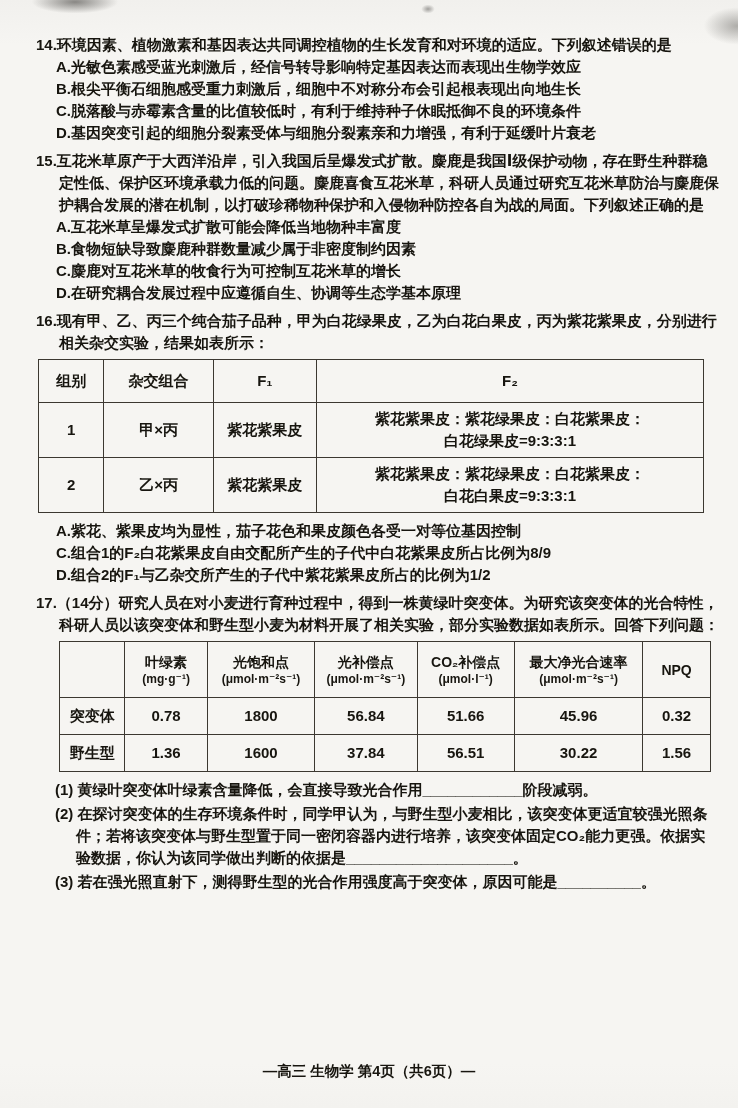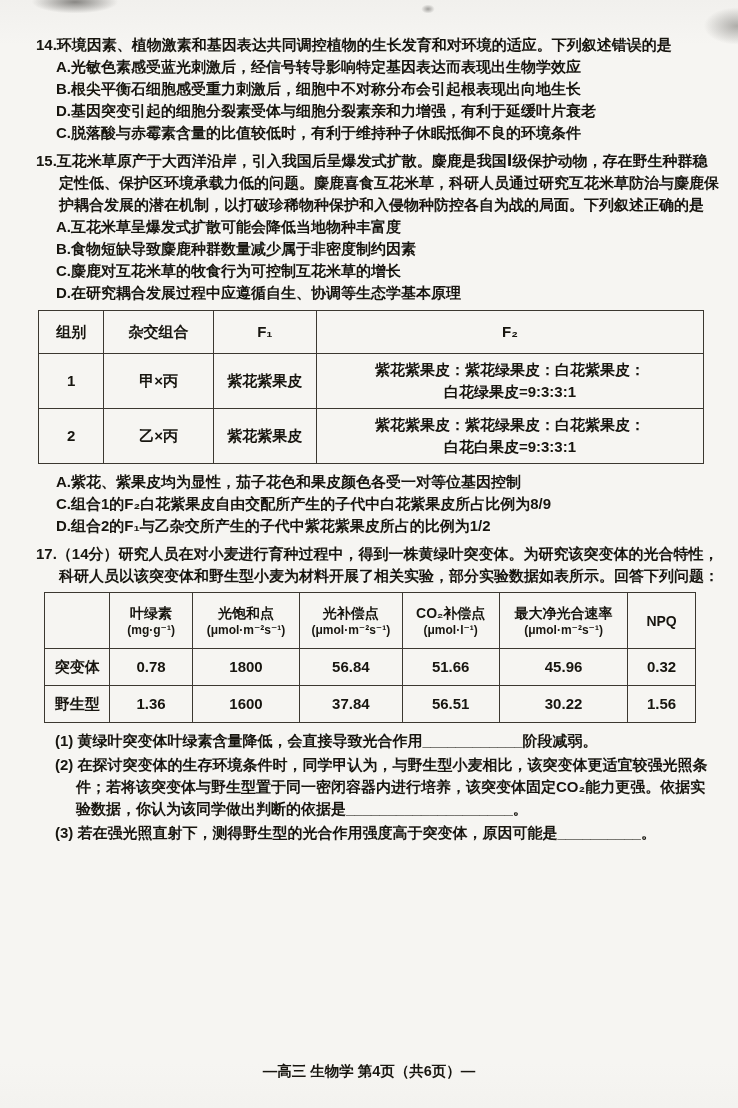--- a/index.html
+++ b/index.html
@@ -23,21 +23,21 @@
   .section-heading{font-weight:700;margin:2px 0 6px 0;}
   .tbl{border-collapse:collapse;table-layout:fixed;margin:5px 0 7px 2px;}
   .tbl th,.tbl td{border:1.6px solid #3c3831;text-align:center;vertical-align:middle;}
   .tbl-cross{width:666px;}
   .tbl-cross th{padding:10px 4px;font-weight:700;}
   .tbl-cross td{padding:5px 4px;}
   .tbl-cross .c-group{width:9%;}
   .tbl-cross .c-cross{width:16%;}
   .tbl-cross .c-f1{width:15%;}
   .tbl-cross .c-f2{width:60%;}
-  .tbl-data{width:652px;margin-left:8px;}
+  .tbl-data{width:652px;margin-left:23px;}
   .tbl-data th{padding:10px 2px;font-weight:700;font-size:14px;line-height:20px;}
   .tbl-data th .unit{display:block;font-size:12px;font-weight:700;line-height:15px;}
   .tbl-data td{padding:7px 2px;font-size:15px;}
   .tbl-data td.row-label{font-weight:700;}
   .tbl-data .c0{width:9.8%;}  .tbl-data .c1{width:12.6%;}
   .tbl-data .c2{width:16.6%;} .tbl-data .c3{width:15.8%;}
   .tbl-data .c4{width:15.0%;} .tbl-data .c5{width:20.0%;}
   .tbl-data .c6{width:10.2%;}
   .note{padding-left:33px;text-indent:-33px;margin:2px 0 4px 2px;}
   .sub{margin-left:19px;padding-left:21px;text-indent:-21px;margin-bottom:2px;}
@@ -45,33 +45,34 @@
 </style>
 </head>
 <body>
 
 <div class="page">
 
   <section class="q">
     <div class="stem">14.环境因素、植物激素和基因表达共同调控植物的生长发育和对环境的适应。下列叙述错误的是</div>
     <div class="opt">A.光敏色素感受蓝光刺激后，经信号转导影响特定基因表达而表现出生物学效应</div>
     <div class="opt">B.根尖平衡石细胞感受重力刺激后，细胞中不对称分布会引起根表现出向地生长</div>
+    <div class="opt">C.脱落酸与赤霉素含量的比值较低时，有利于维持种子休眠抵御不良的环境条件</div>
     <div class="opt">D.基因突变引起的细胞分裂素受体与细胞分裂素亲和力增强，有利于延缓叶片衰老</div>
-    <div class="opt">C.脱落酸与赤霉素含量的比值较低时，有利于维持种子休眠抵御不良的环境条件</div>
   </section>
 
   <section class="q">
     <div class="stem">15.互花米草原产于大西洋沿岸，引入我国后呈爆发式扩散。麋鹿是我国Ⅰ级保护动物，存在野生种群稳定性低、保护区环境承载力低的问题。麋鹿喜食互花米草，科研人员通过研究互花米草防治与麋鹿保护耦合发展的潜在机制，以打破珍稀物种保护和入侵物种防控各自为战的局面。下列叙述正确的是</div>
     <div class="opt">A.互花米草呈爆发式扩散可能会降低当地物种丰富度</div>
     <div class="opt">B.食物短缺导致麋鹿种群数量减少属于非密度制约因素</div>
     <div class="opt">C.麋鹿对互花米草的牧食行为可控制互花米草的增长</div>
     <div class="opt">D.在研究耦合发展过程中应遵循自生、协调等生态学基本原理</div>
   </section>
 
   <section class="q">
+    <div class="stem">16.现有甲、乙、丙三个纯合茄子品种，甲为白花绿果皮，乙为白花白果皮，丙为紫花紫果皮，分别进行相关杂交实验，结果如表所示：</div>
 
     <table class="tbl tbl-cross">
       <thead>
         <tr>
           <th class="c-group">组别</th>
           <th class="c-cross">杂交组合</th>
           <th class="c-f1">F₁</th>
           <th class="c-f2">F₂</th>
         </tr>
       </thead>

